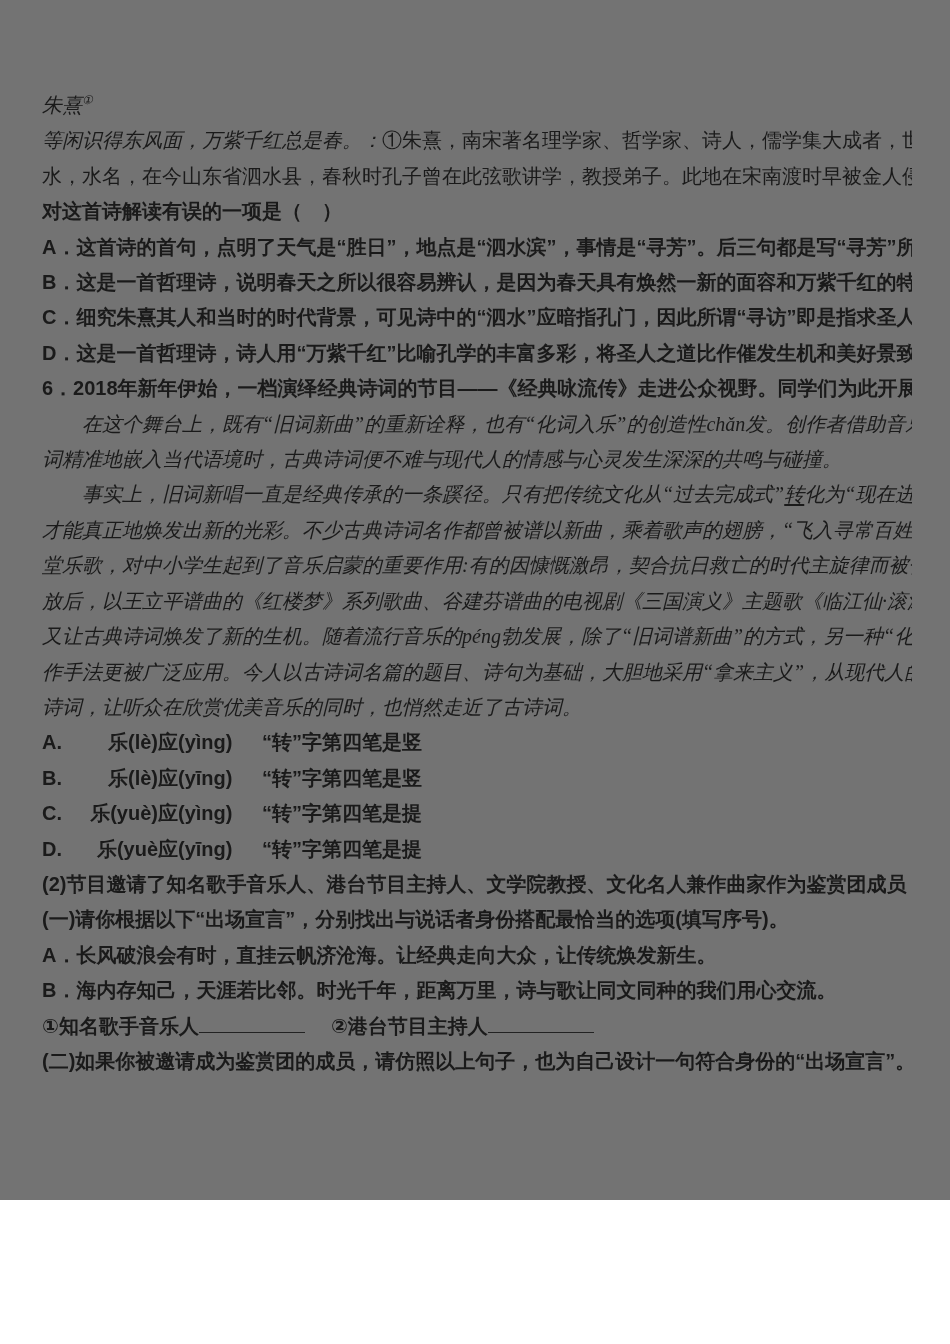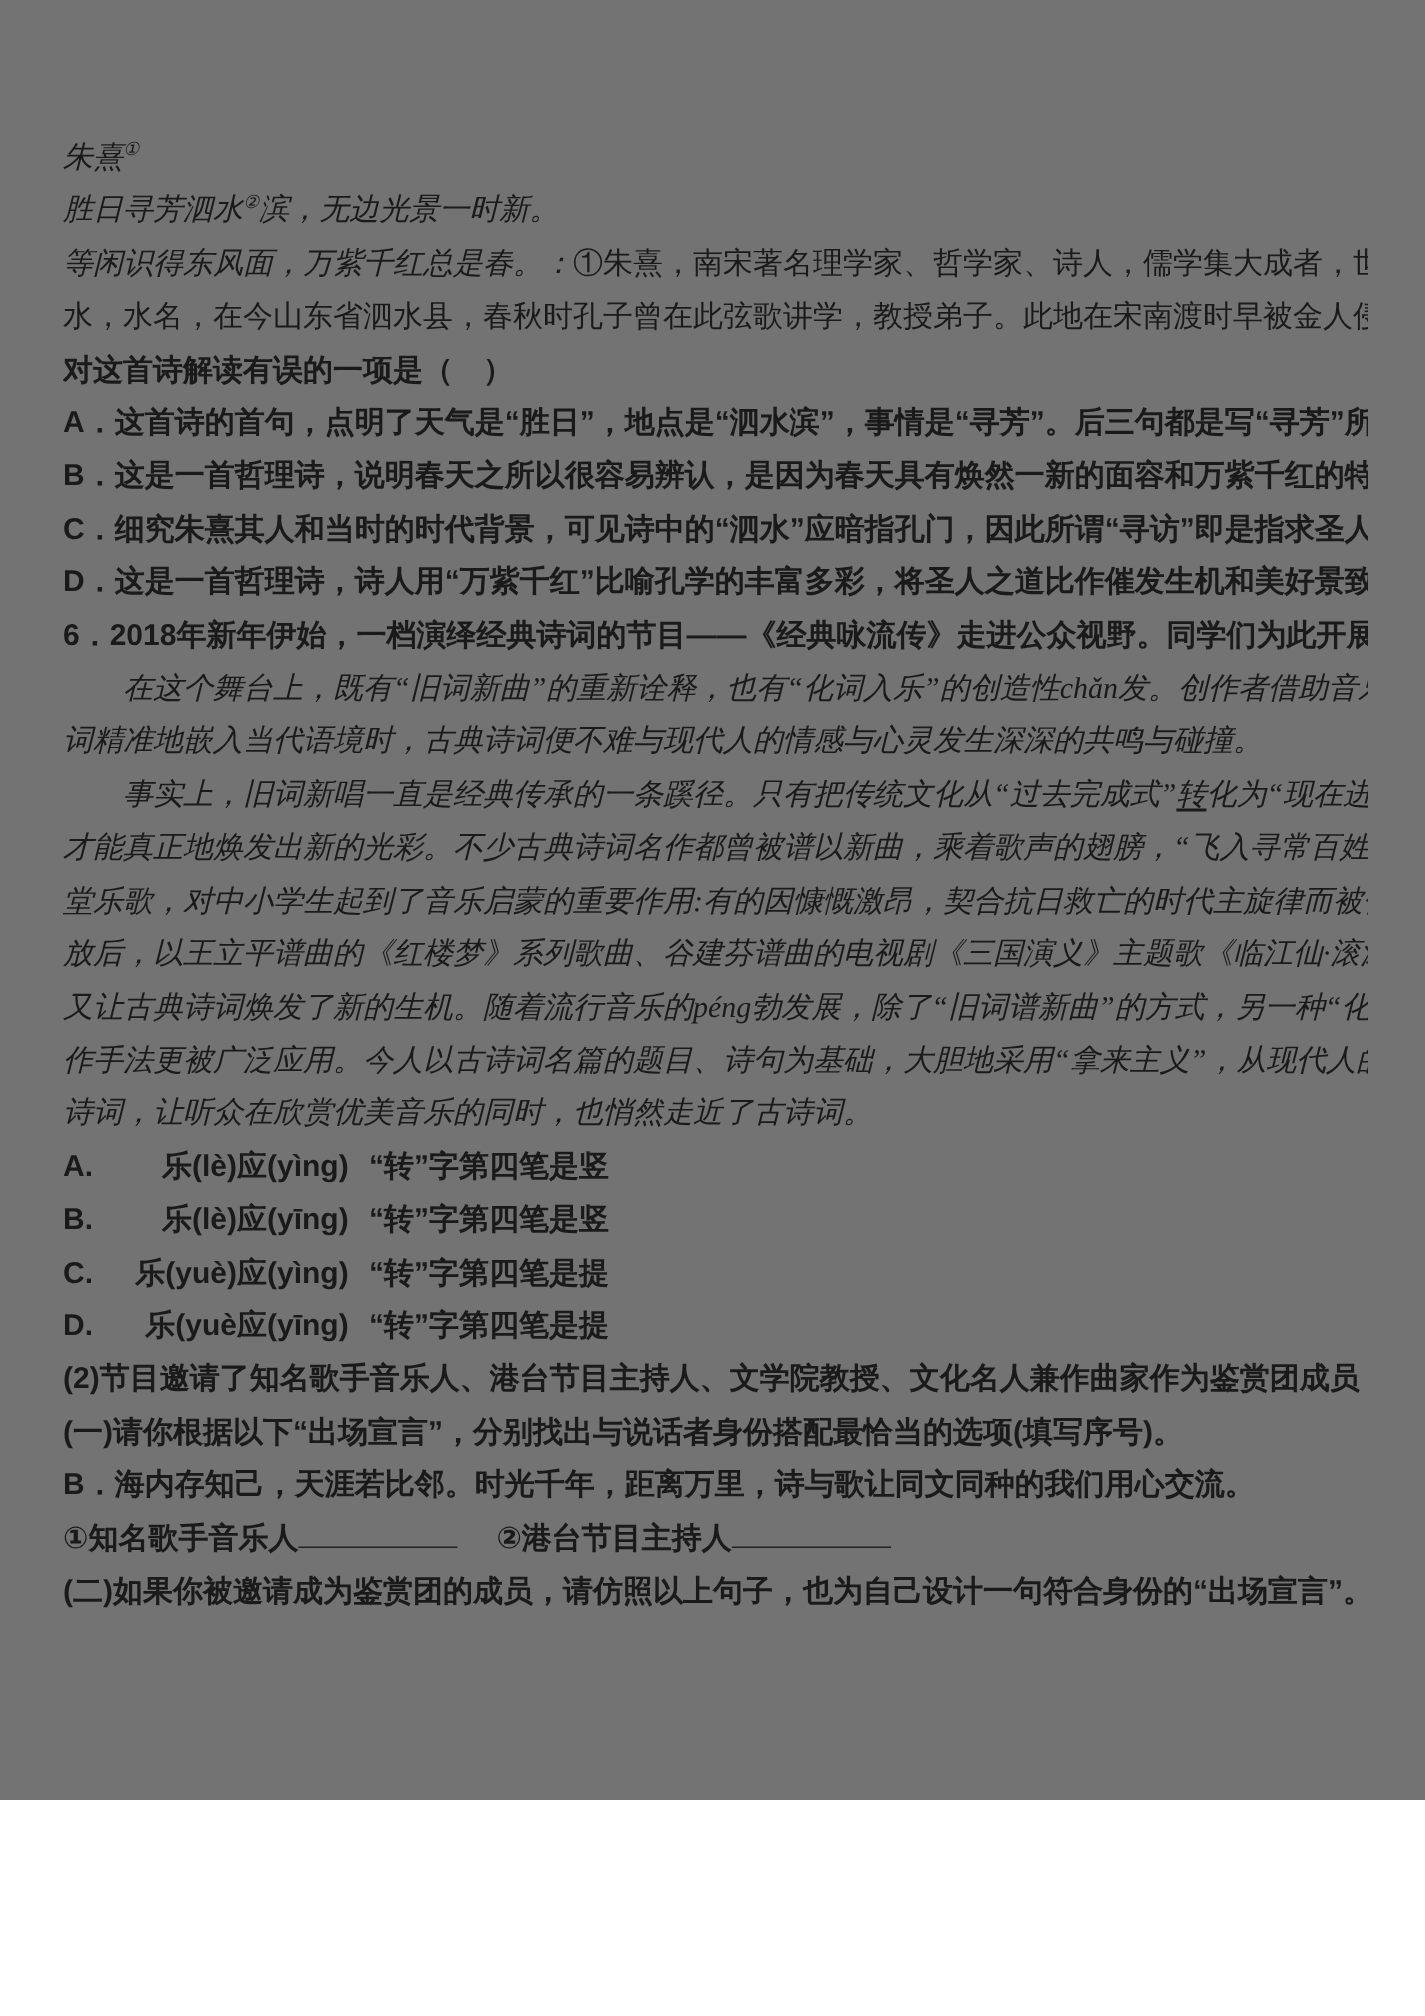--- a/index.html
+++ b/index.html
@@ -23,37 +23,36 @@
   .kai{font-family:"Liberation Serif","DejaVu Serif",serif;font-style:italic;margin-top:40px;}
   .song{font-family:"Liberation Serif","DejaVu Serif",serif;font-style:normal;}
   .hei{font-family:"Liberation Sans","DejaVu Sans",sans-serif;font-weight:600;}
   .indent{text-indent:2em;}
   sup{font-size:12px;line-height:0;}
   u{text-decoration:underline;text-underline-offset:3px;}
   .row{display:flex;}
   .row .cl{flex:0 0 26px;}
   .row .c1{flex:0 0 90px;text-align:right;}
   .row .c2{flex:0 0 88px;}
-  .row .c3{flex:1;}
+  .row .c3{flex:1;margin-left:16px;}
   .blank{
     display:inline-block;
     width:106px;height:15px;
     border-bottom:1.6px solid #222222;
     vertical-align:baseline;
   }
   .blank.gap{margin-right:26px;}
 </style>
 </head>
 <body>
 
 <div class="page">
 
   <p class="line kai"><span>朱熹</span><sup>①</sup></p>
 
-  <p class="line kai"><span>胜日寻芳泗水</span><sup>②</sup><span>滨，无边光景一时新。</span></p>
 
   <p class="line"><span class="kai">等闲识得东风面，万紫千红总是春。：</span><span class="song">①朱熹，南宋著名理学家、哲学家、诗人，儒学集大成者，世尊称为朱子。②泗</span></p>
 
   <p class="line song">水，水名，在今山东省泗水县，春秋时孔子曾在此弦歌讲学，教授弟子。此地在宋南渡时早被金人侵占。</p>
 
   <p class="line hei">对这首诗解读有误的一项是（　）</p>
   <p class="line hei">A．这首诗的首句，点明了天气是“胜日”，地点是“泗水滨”，事情是“寻芳”。后三句都是写“寻芳”所见所得。</p>
   <p class="line hei">B．这是一首哲理诗，说明春天之所以很容易辨认，是因为春天具有焕然一新的面容和万紫千红的特征的道理。</p>
   <p class="line hei">C．细究朱熹其人和当时的时代背景，可见诗中的“泗水”应暗指孔门，因此所谓“寻访”即是指求圣人之道。</p>
   <p class="line hei">D．这是一首哲理诗，诗人用“万紫千红”比喻孔学的丰富多彩，将圣人之道比作催发生机和美好景致的春风。</p>
@@ -95,19 +94,20 @@
 
   <p class="line hei row">
       <span class="cl">D.</span>
       <span class="c1">乐(yuè</span>
       <span class="c2">应(yīng)</span>
       <span class="c3">“转”字第四笔是提</span>
     </p>
 
   <p class="line hei">(2)节目邀请了知名歌手音乐人、港台节目主持人、文学院教授、文化名人兼作曲家作为鉴赏团成员，他们依次登台亮相。</p>
   <p class="line hei">(一)请你根据以下“出场宣言”，分别找出与说话者身份搭配最恰当的选项(填写序号)。</p>
+  <p class="line hei">A．长风破浪会有时，直挂云帆济沧海。让经典走向大众，让传统焕发新生。</p>
   <p class="line hei">B．海内存知己，天涯若比邻。时光千年，距离万里，诗与歌让同文同种的我们用心交流。</p>
 
   <p class="line hei"><span>①知名歌手音乐人</span><span class="blank gap"></span><span>②港台节目主持人</span><span class="blank"></span></p>
 
   <p class="line hei">(二)如果你被邀请成为鉴赏团的成员，请仿照以上句子，也为自己设计一句符合身份的“出场宣言”。</p>
 
 </div>
 
 </body></html>

